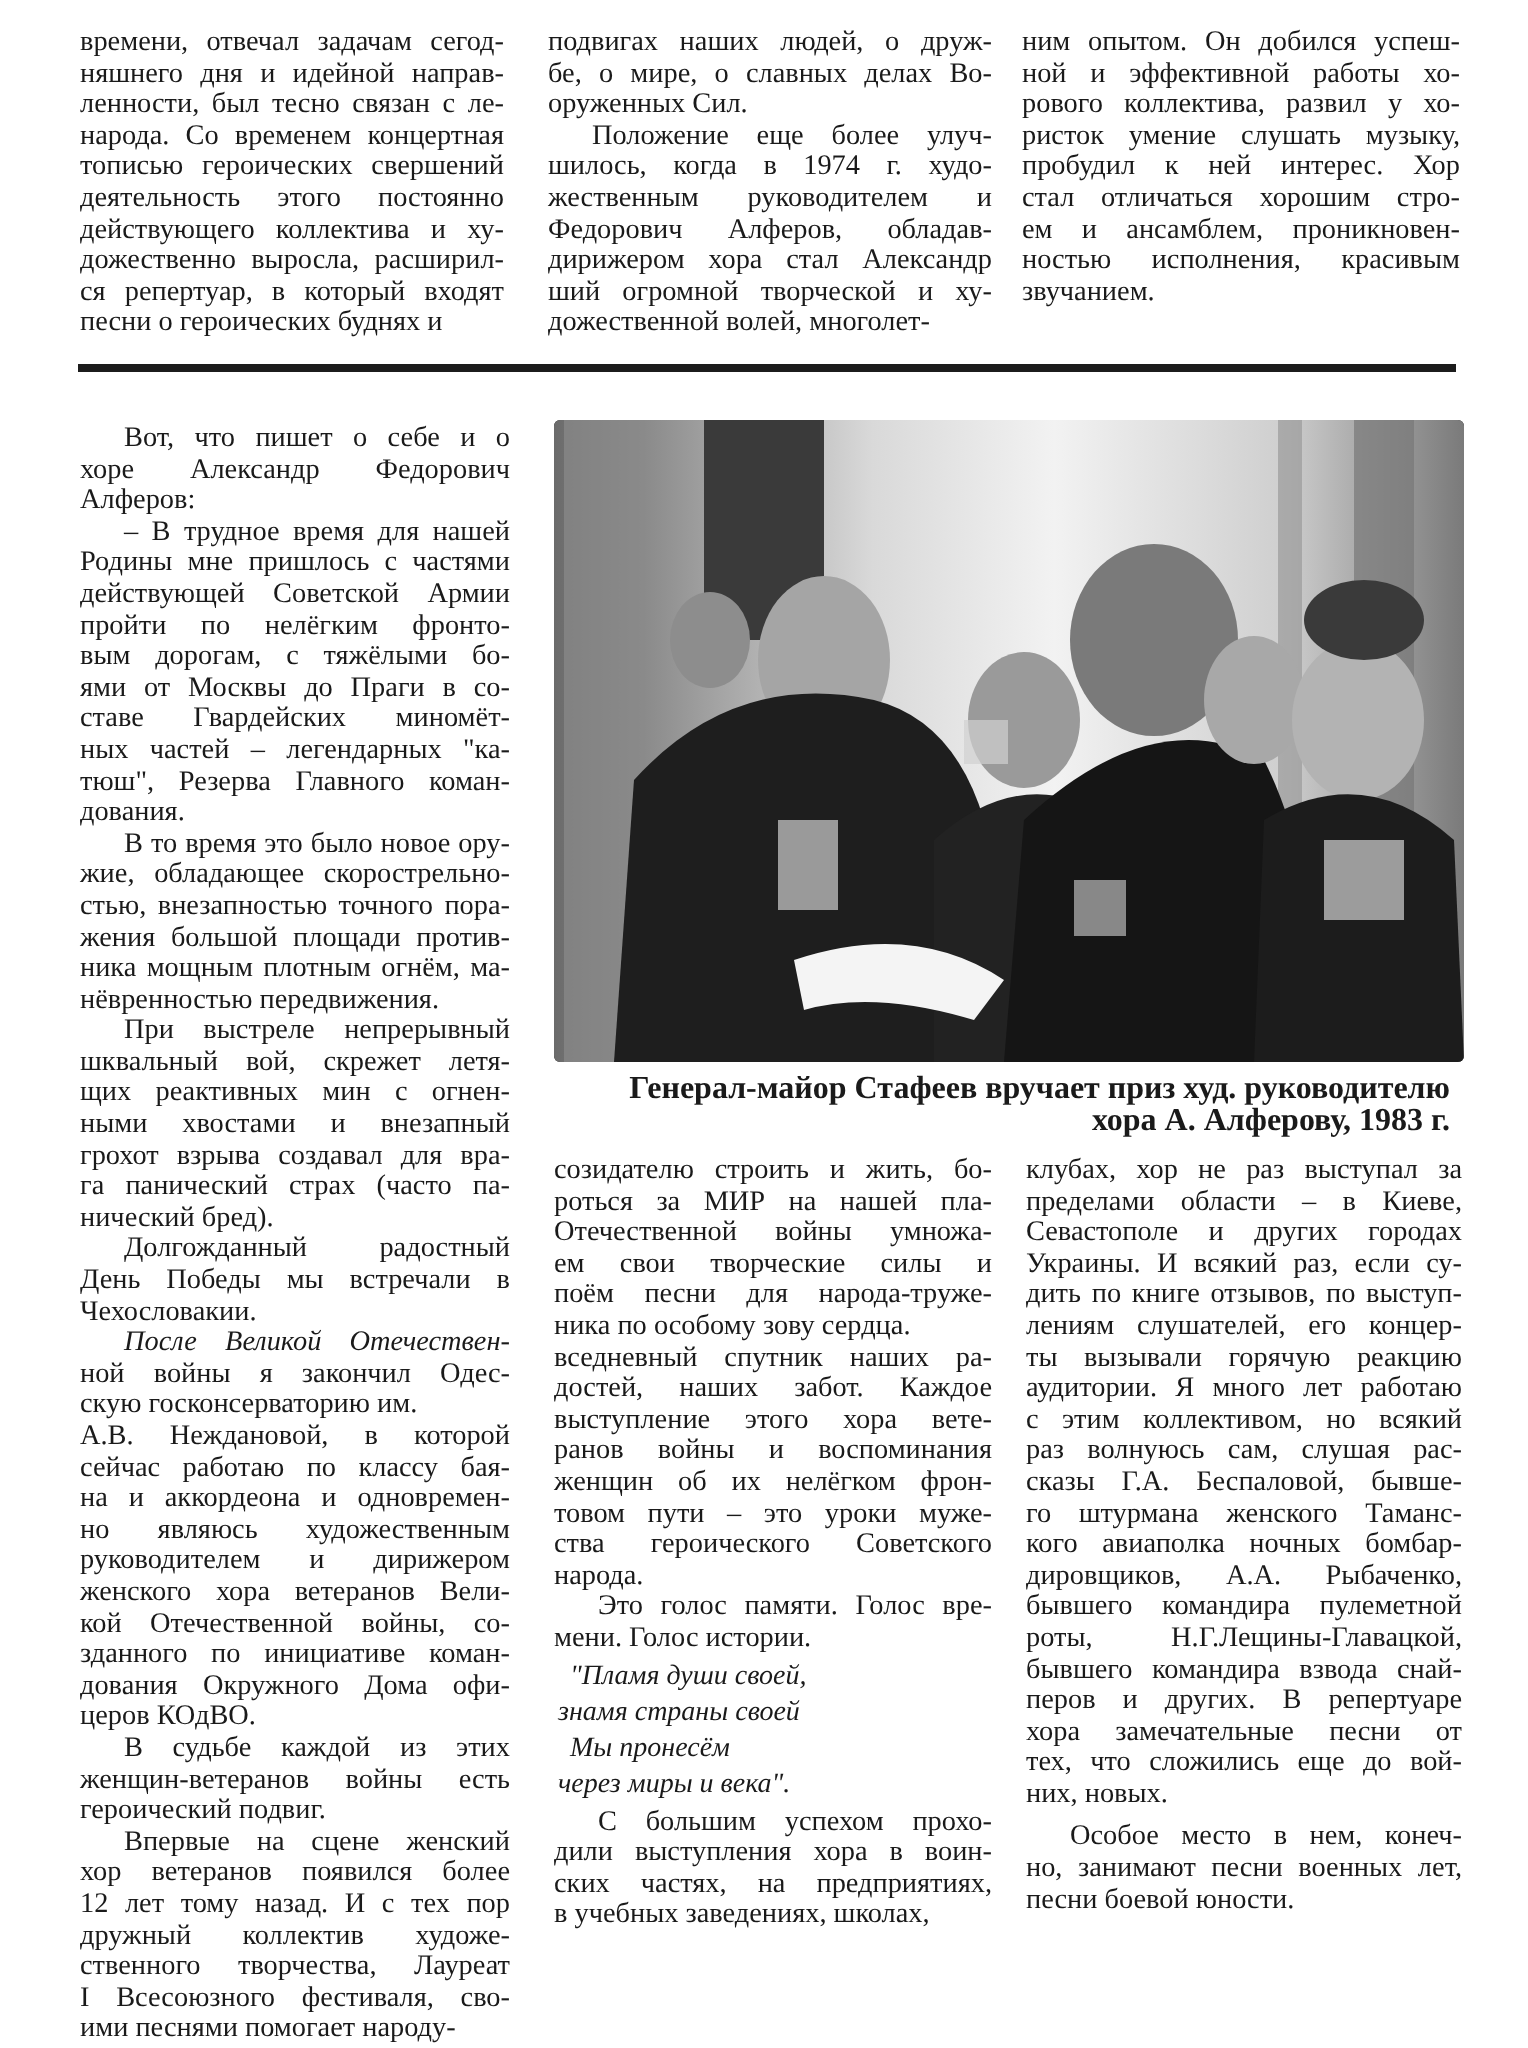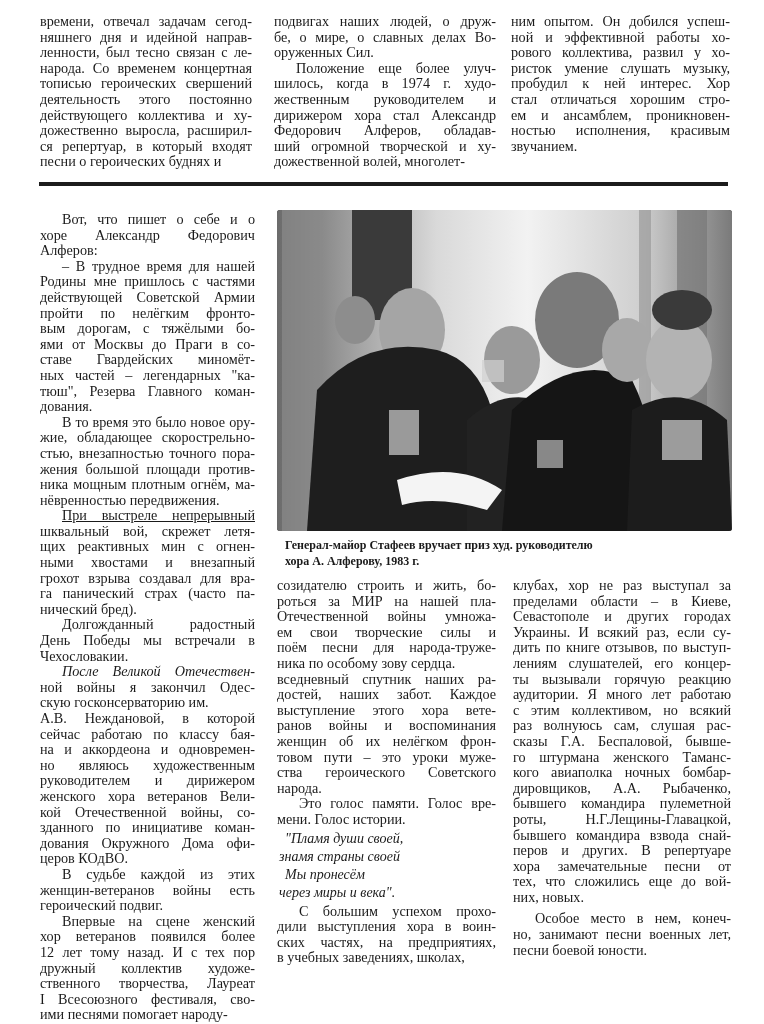--- a/index.html
+++ b/index.html
@@ -16,22 +16,22 @@
   .top3 { left: 511px; top: 14px; width: 219px; }
   .rule { position: absolute; left: 39px; top: 182px; width: 689px; height: 4px; background: #1c1c1c; }
   .lcol { left: 40px; top: 212px; width: 215px; }
   .mcol { left: 277px; top: 578px; width: 219px; }
   .rcol { left: 513px; top: 578px; width: 218px; }
   .photo {
     position: absolute; left: 277px; top: 210px; width: 455px; height: 321px;
     background: #2b2b2b; overflow: hidden; border-radius: 3px;
   }
   .caption {
-    position: absolute; left: 285px; top: 537px; width: 440px; text-align: left;
-    font-weight: bold; font-size: 12px; line-height: 16px;
+    position: absolute; left: 285px; top: 537px; width: 440px; text-align: right;
+    font-weight: bold; font-size: 16px; line-height: 16px;
   }
   .poem { font-style: italic; margin: 2px 0 2px 0; }
   .poem .pl { display: block; white-space: nowrap; font-size: 14px; line-height: 18px; }
 </style>
 </head>
 <body>
 
 <div class="col top1" id="top1">
     <span class="line">времени, отвечал задачам сегод-</span>
     <span class="line">няшнего дня и идейной направ-</span>
@@ -44,22 +44,22 @@
     <span class="line">ся репертуар, в который входят</span>
     <span class="line last">песни о героических буднях и</span>
   </div>
 <div class="col top2" id="top2">
     <span class="line">подвигах наших людей, о друж-</span>
     <span class="line">бе, о мире, о славных делах Во-</span>
     <span class="line last">оруженных Сил.</span>
     <span class="line" style="text-indent: 22px;">Положение еще более улуч-</span>
     <span class="line">шилось, когда  в 1974 г. худо-</span>
     <span class="line">жественным руководителем и</span>
+    <span class="line">Федорович Алферов, обладав-</span>
     <span class="line">дирижером хора стал Александр</span>
-    <span class="line">Федорович Алферов, обладав-</span>
     <span class="line">ший огромной творческой и ху-</span>
     <span class="line last">дожественной волей, многолет-</span>
   </div>
 <div class="col top3" id="top3">
     <span class="line">ним опытом. Он добился успеш-</span>
     <span class="line">ной и эффективной работы хо-</span>
     <span class="line">рового коллектива, развил у хо-</span>
     <span class="line">ристок умение слушать музыку,</span>
     <span class="line">пробудил к ней интерес. Хор</span>
     <span class="line">стал отличаться хорошим стро-</span>
@@ -83,21 +83,21 @@
     <span class="line">ставе Гвардейских миномёт-</span>
     <span class="line">ных частей – легендарных "ка-</span>
     <span class="line">тюш", Резерва Главного коман-</span>
     <span class="line last">дования.</span>
     <span class="line" style="text-indent: 22px;">В то время это было новое ору-</span>
     <span class="line">жие, обладающее скорострельно-</span>
     <span class="line">стью, внезапностью точного пора-</span>
     <span class="line">жения большой площади против-</span>
     <span class="line">ника мощным плотным огнём, ма-</span>
     <span class="line last">нёвренностью  передвижения.</span>
-    <span class="line" style="text-indent: 22px; text-decoration: underline;">При выстреле непрерывный</span>
+    <span class="line" style="text-indent: 22px;">При выстреле непрерывный</span>
     <span class="line">шквальный вой, скрежет летя-</span>
     <span class="line">щих реактивных мин с огнен-</span>
     <span class="line">ными хвостами и внезапный</span>
     <span class="line">грохот взрыва создавал для вра-</span>
     <span class="line">га панический страх (часто па-</span>
     <span class="line last">нический бред).</span>
     <span class="line" style="text-indent: 22px;">Долгожданный радостный</span>
     <span class="line">День Победы мы встречали в</span>
     <span class="line last">Чехословакии.</span>
     <span class="line" style="text-indent: 22px; font-style: italic;">После Великой Отечествен-</span>

